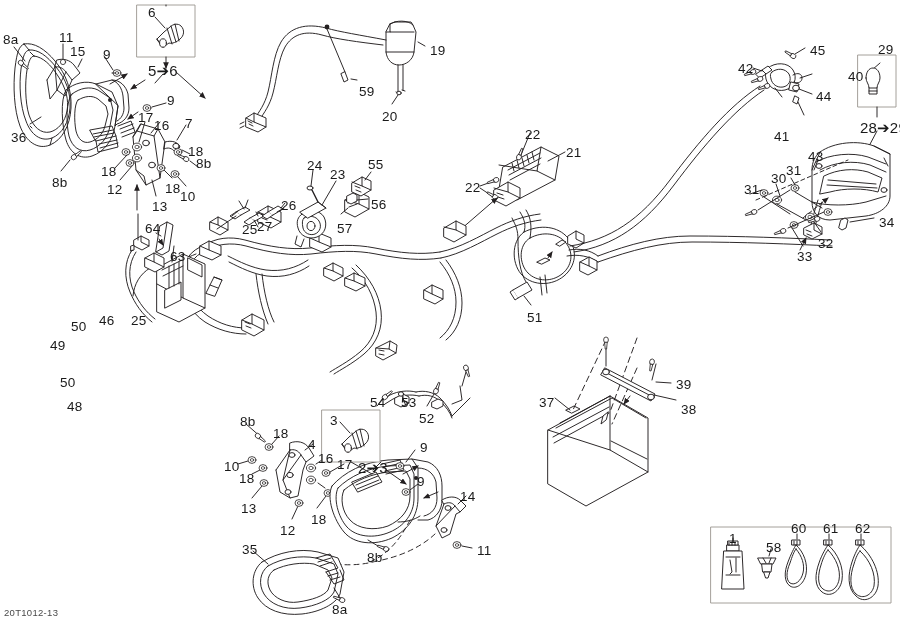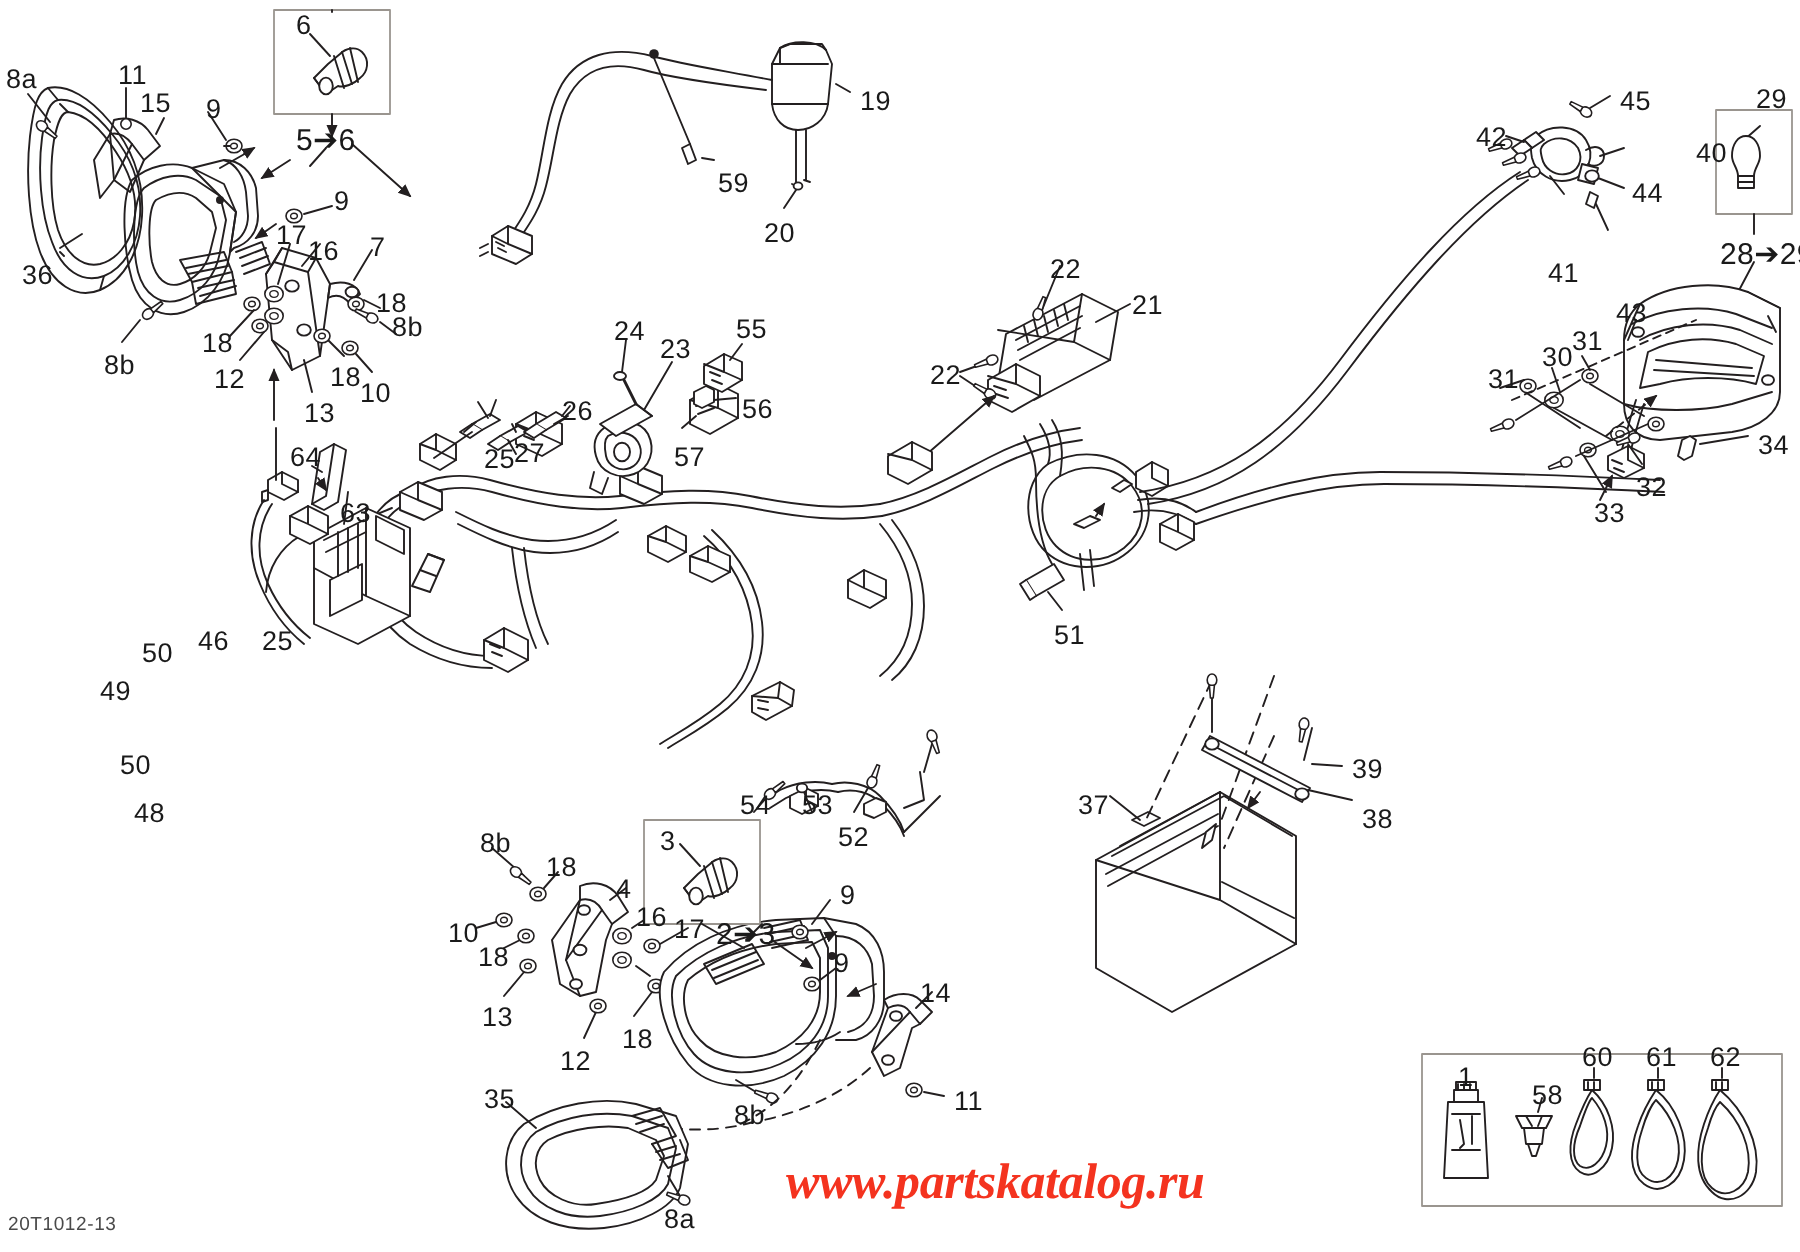--- a/index.html
+++ b/index.html
@@ -815,16 +815,15 @@
       <div class="lbl" style="left: 367px; top: 551px;">8b</div>
       <div class="lbl" style="left: 242px; top: 543px;">35</div>
       <div class="lbl" style="left: 332px; top: 603px;">8a</div>
       <div class="lbl" style="left: 729px; top: 532px;">1</div>
       <div class="lbl" style="left: 766px; top: 541px;">58</div>
       <div class="lbl" style="left: 791px; top: 522px;">60</div>
       <div class="lbl" style="left: 823px; top: 522px;">61</div>
       <div class="lbl" style="left: 855px; top: 522px;">62</div>
     </div>
 
-  <div id="watermark">www.partskatalog.ru</div>
   <div id="footcode">20T1012-13</div>
 
 </div>
 
 </body></html>

